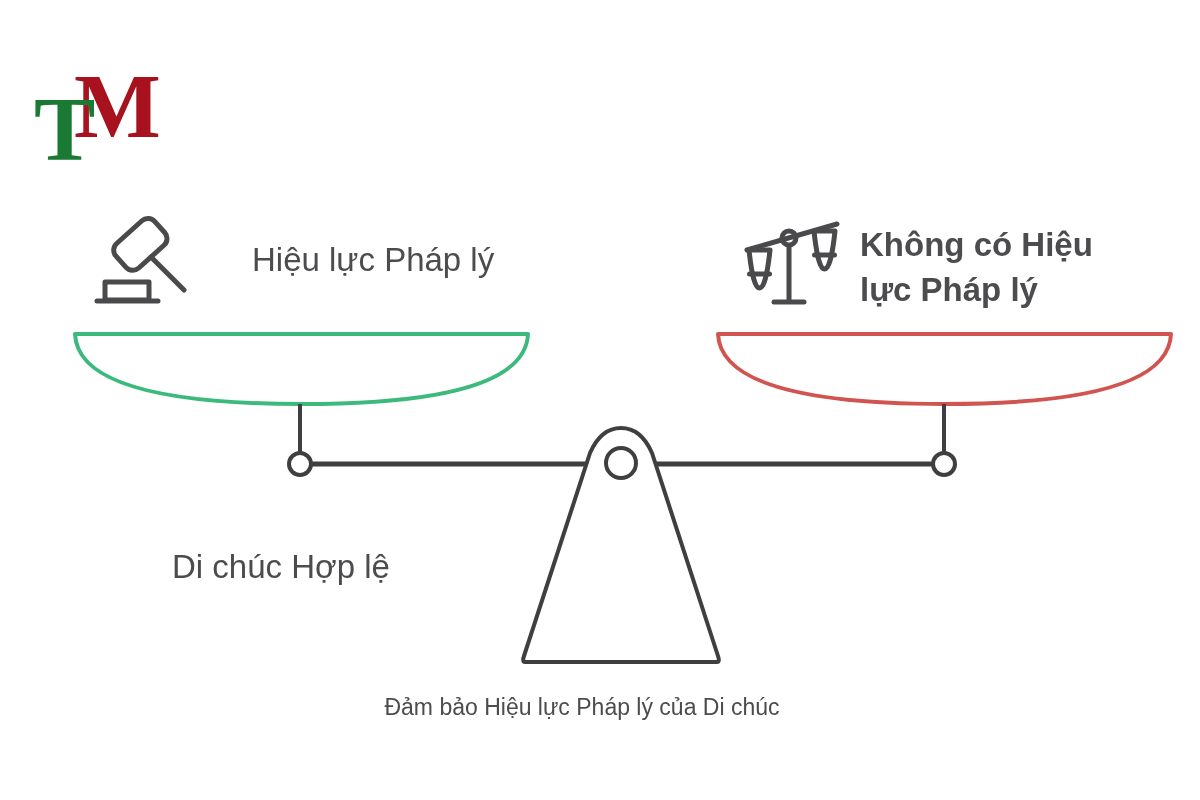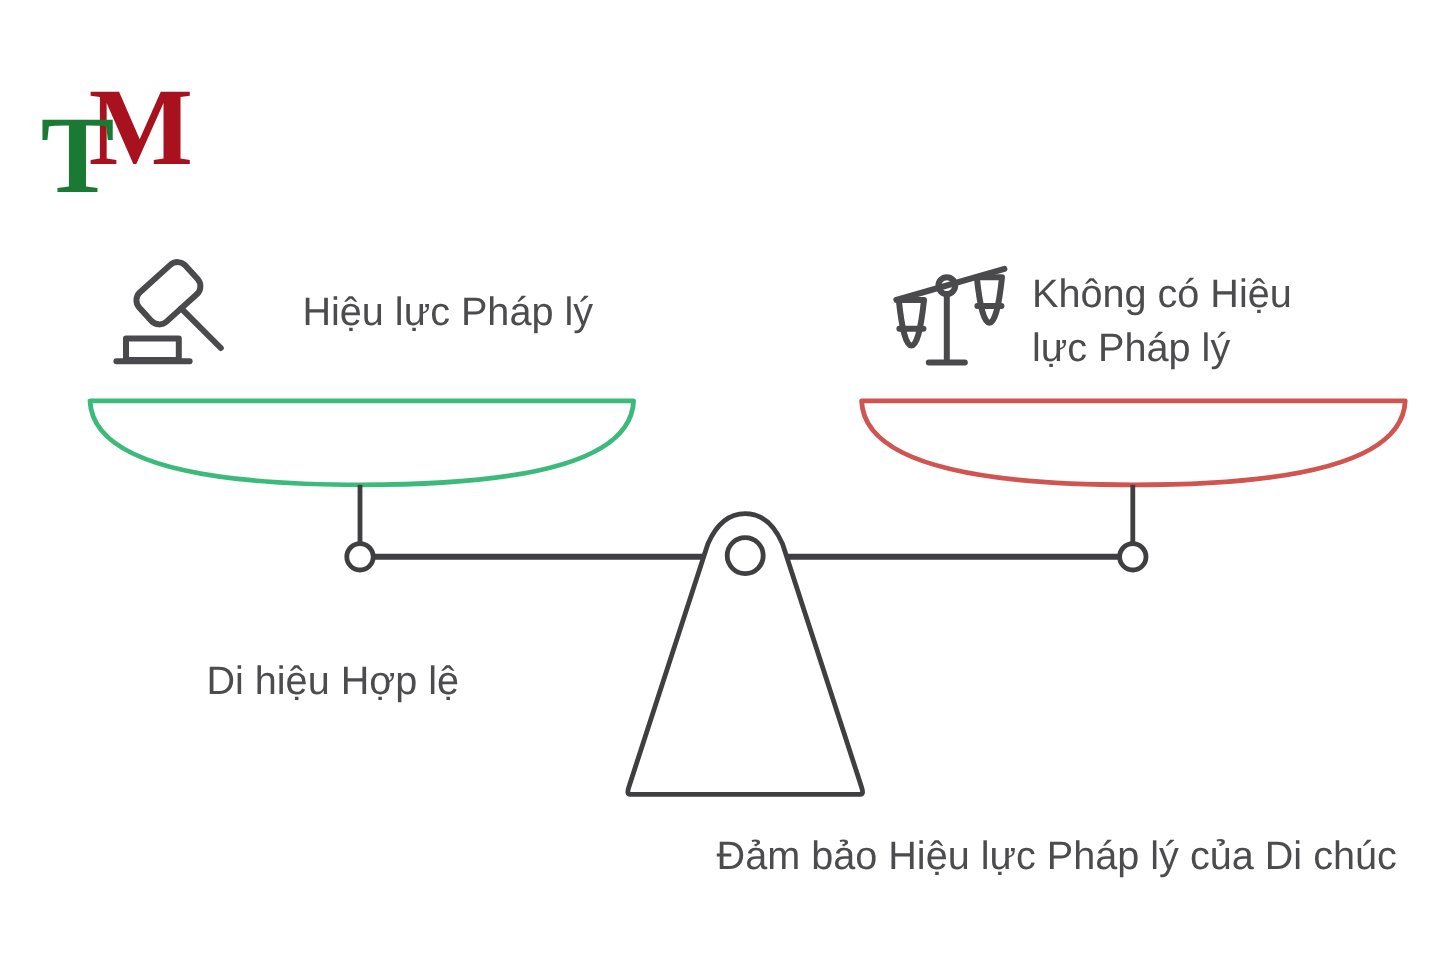--- a/index.html
+++ b/index.html
@@ -57,37 +57,38 @@
     font-size: 33px;
     line-height: 44px;
     margin-left: 34px;
   }
   .lbl-pan-right {
     left: 860px;
     top: 222px;
     font-size: 33px;
     line-height: 45px;
     width: 290px;
+    font-weight: bold;
   }
   .lbl-outcome-left {
     left: 172px;
     top: 548px;
     font-size: 33px;
   }
   .lbl-outcome-right {
     left: 808px;
     top: 548px;
     font-size: 33px;
   }
   .lbl-caption {
     left: 0px;
     top: 694px;
     width: 1164px;
-    text-align: right;
-    font-size: 33px;
+    text-align: center;
+    font-size: 23px;
   }
 
   
   .balance {
     position: absolute;
     left: 0;
     top: 0;
     width: 1200px;
     height: 800px;
     pointer-events: none;
@@ -157,18 +158,18 @@
     <circle cx="300" cy="464" r="11" fill="#ffffff" stroke="#3f3f41" stroke-width="4"></circle>
 
     <circle cx="944" cy="464" r="11" fill="#ffffff" stroke="#3f3f41" stroke-width="4"></circle>
   </svg>
 
   <div class="lbl lbl-pan-left">Hiệu lực Pháp lý</div>
 
   <div class="lbl lbl-pan-right">Không có Hiệu
 lực Pháp lý</div>
 
-  <div class="lbl lbl-outcome-left">Di hiệu Hợp lệ</div>
+  <div class="lbl lbl-outcome-left">Di chúc Hợp lệ</div>
 
 
   <div class="lbl lbl-caption">Đảm bảo Hiệu lực Pháp lý của Di chúc</div>
 
 </div>
 
 </body></html>

